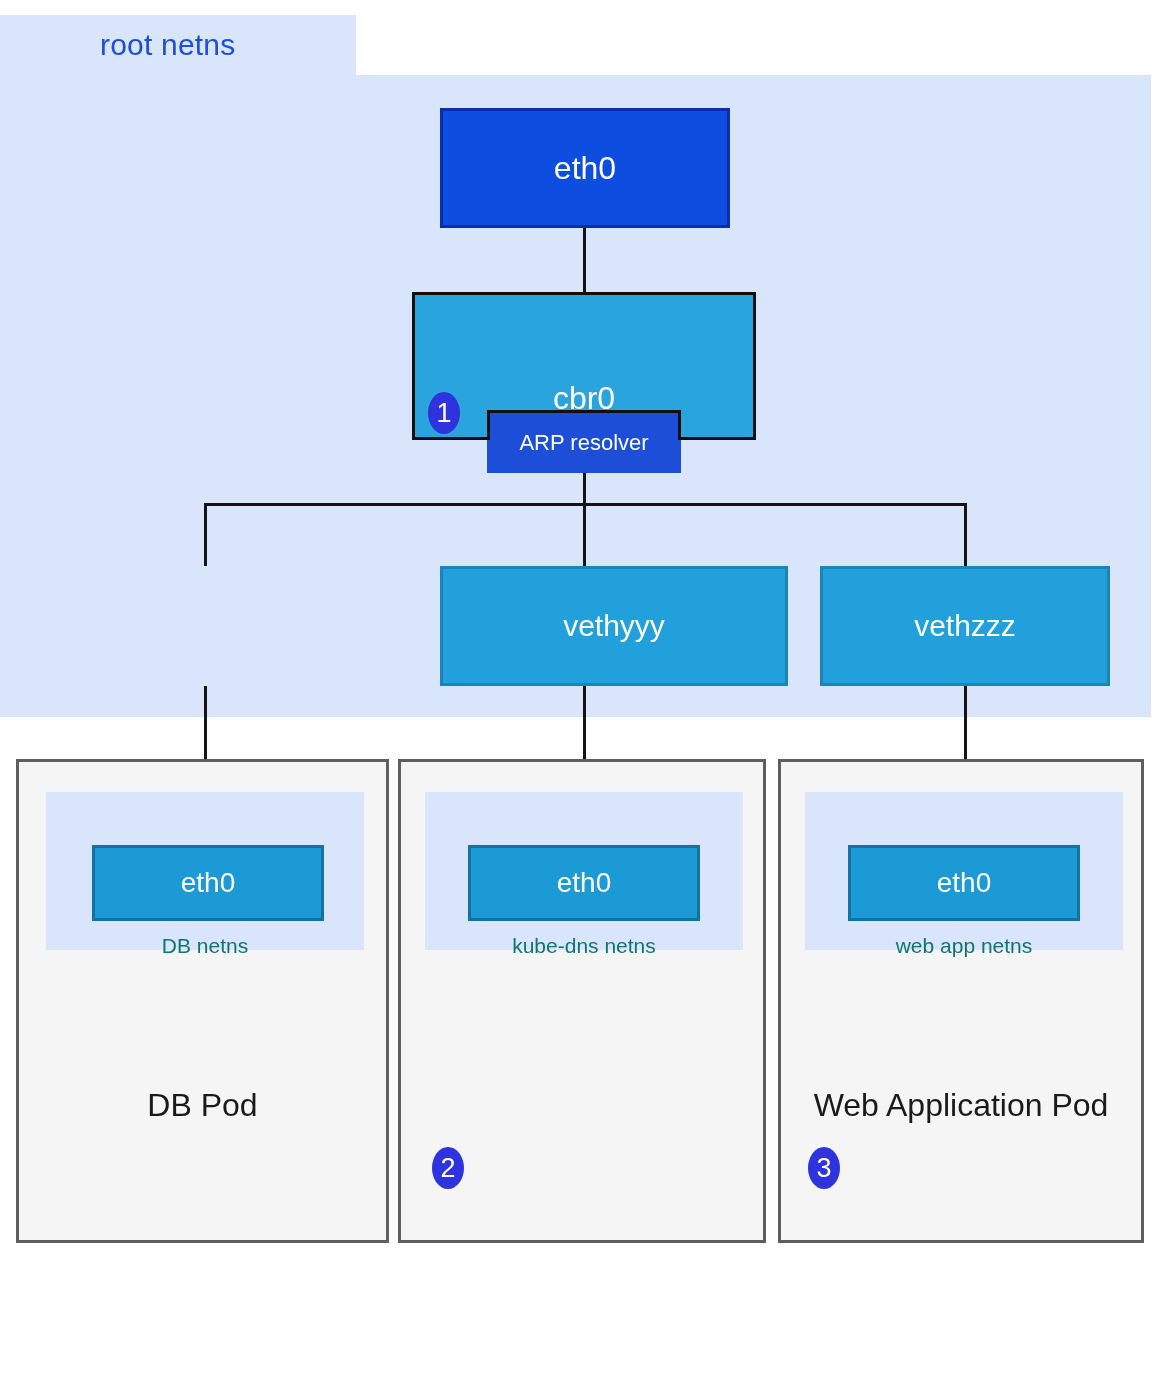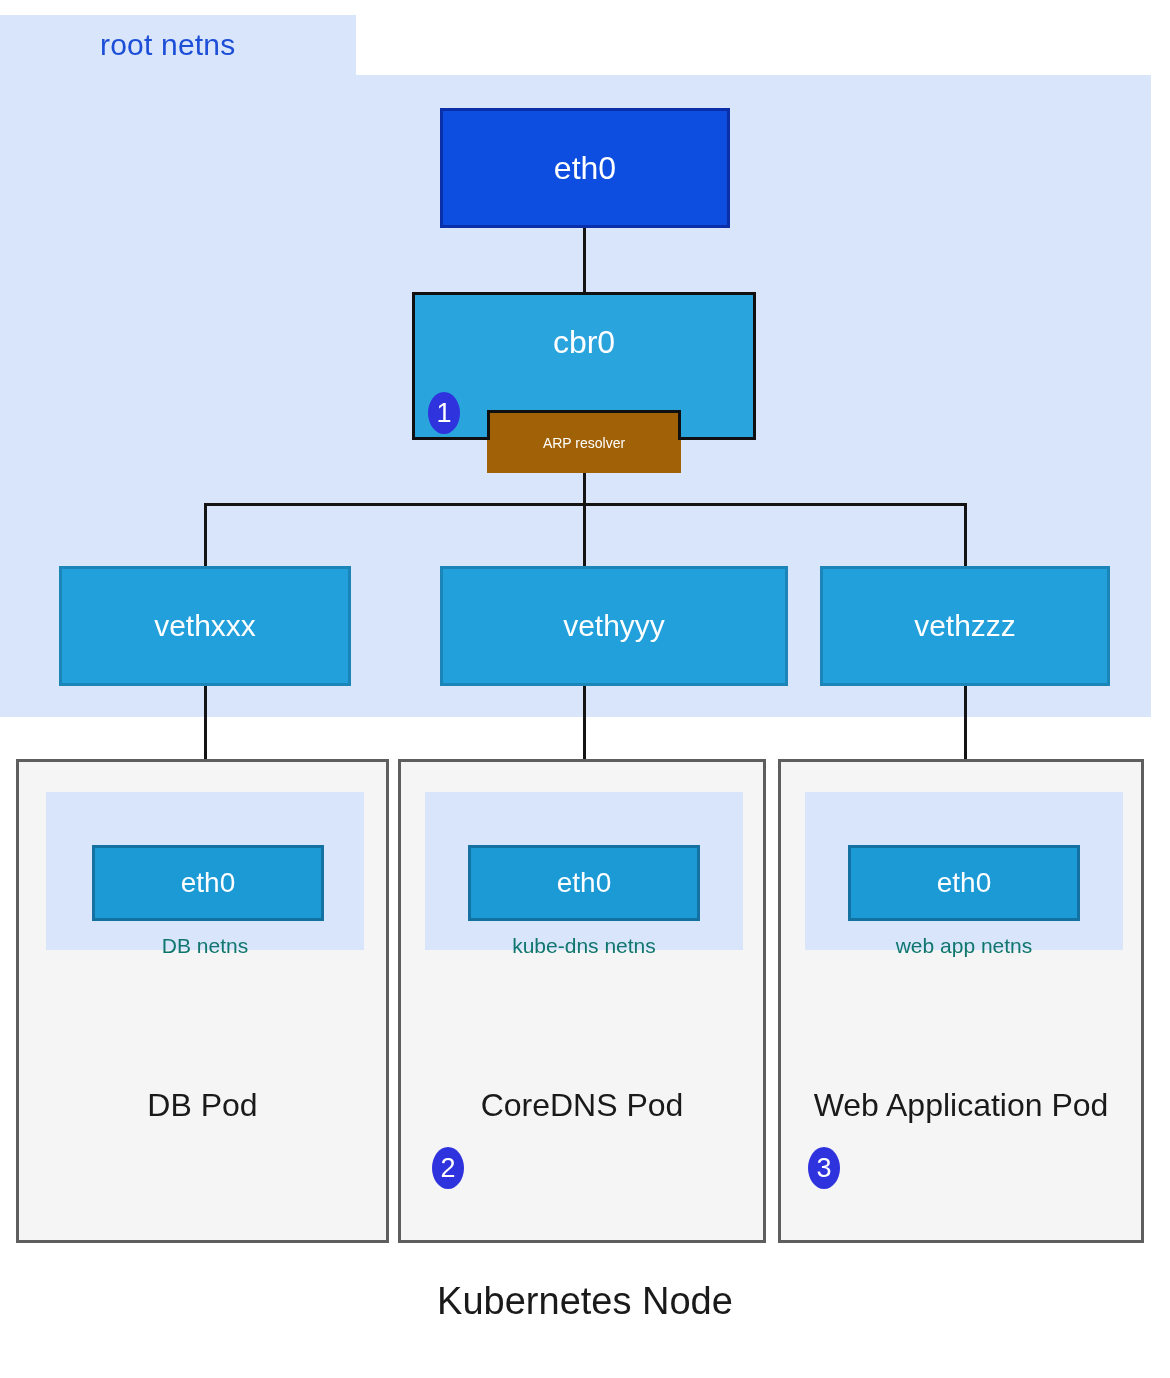--- a/index.html
+++ b/index.html
@@ -69,28 +69,28 @@
     background: #0d4ee0;
     border: 3px solid #0a2fa8;
     font-size: 32px;
   }
 
   .node-cbr0 {
     background: #29a4dd;
     border: 3px solid #101010;
     font-size: 32px;
     align-items: flex-start;
-    padding-top: 29px;
+    padding-top: 85px;
   }
 
   .node-arp {
-    background: #a16207;
+    background: #1d4ed8;
     border-top: 3px solid #101010;
     box-sizing: border-box;
-    font-size: 14px;
+    font-size: 22px;
   }
   .node-arp-sides {
     position: absolute;
     box-sizing: border-box;
     border-left: 3px solid #101010;
     border-right: 3px solid #101010;
   }
 
   .node-veth {
     background: #21a0db;
@@ -185,23 +185,20 @@
     <span>ARP resolver</span>
   </div>
   <div class="node-arp-sides" style="left:487px; top:410px; width:194px; height:30px;"></div>
 
   <div class="line line-v" style="left:583px; top:473px; height:32px;"></div>
   <div class="line line-h" style="left:204px; top:503px; width:763px;"></div>
   <div class="line line-v" style="left:204px; top:503px; height:63px;"></div>
   <div class="line line-v" style="left:583px; top:503px; height:63px;"></div>
   <div class="line line-v" style="left:964px; top:503px; height:63px;"></div>
 
-  <div class="node node-veth" style="left:59px; top:566px; width:292px; height:120px;">
-    <span>vethxxx</span>
-  </div>
   <div class="node node-veth" style="left:440px; top:566px; width:348px; height:120px;">
     <span>vethyyy</span>
   </div>
   <div class="node node-veth" style="left:820px; top:566px; width:290px; height:120px;">
     <span>vethzzz</span>
   </div>
 
   <div class="line line-v" style="left:204px; top:686px; height:134px;"></div>
   <div class="line line-v" style="left:583px; top:686px; height:134px;"></div>
   <div class="line line-v" style="left:964px; top:686px; height:134px;"></div>
@@ -216,34 +213,32 @@
     <div class="pod-label" style="top:325px;">DB Pod</div>
   </div>
 
   <div class="pod" style="left:398px; top:759px; width:368px; height:484px;">
     <div class="pod-netns" style="left:24px; top:30px; width:318px; height:158px;">
       <div class="node node-eth0-pod" style="left:43px; top:53px; width:232px; height:76px;">
         <span>eth0</span>
       </div>
       <div class="pod-netns-label" style="top:142px;">kube-dns netns</div>
     </div>
-    <div class="pod-label" style="top:325px;">CoreDNS Pod</div>
     <div class="badge" style="left:31px; top:385px;">
       <span>2</span>
     </div>
   </div>
 
   <div class="pod" style="left:778px; top:759px; width:366px; height:484px;">
     <div class="pod-netns" style="left:24px; top:30px; width:318px; height:158px;">
       <div class="node node-eth0-pod" style="left:43px; top:53px; width:232px; height:76px;">
         <span>eth0</span>
       </div>
       <div class="pod-netns-label" style="top:142px;">web app netns</div>
     </div>
     <div class="pod-label" style="top:325px;">Web Application Pod</div>
     <div class="badge" style="left:27px; top:385px;">
       <span>3</span>
     </div>
   </div>
 
-  <div class="footer-title">Kubernetes Node</div>
 
 </div>
 
 </body></html>

